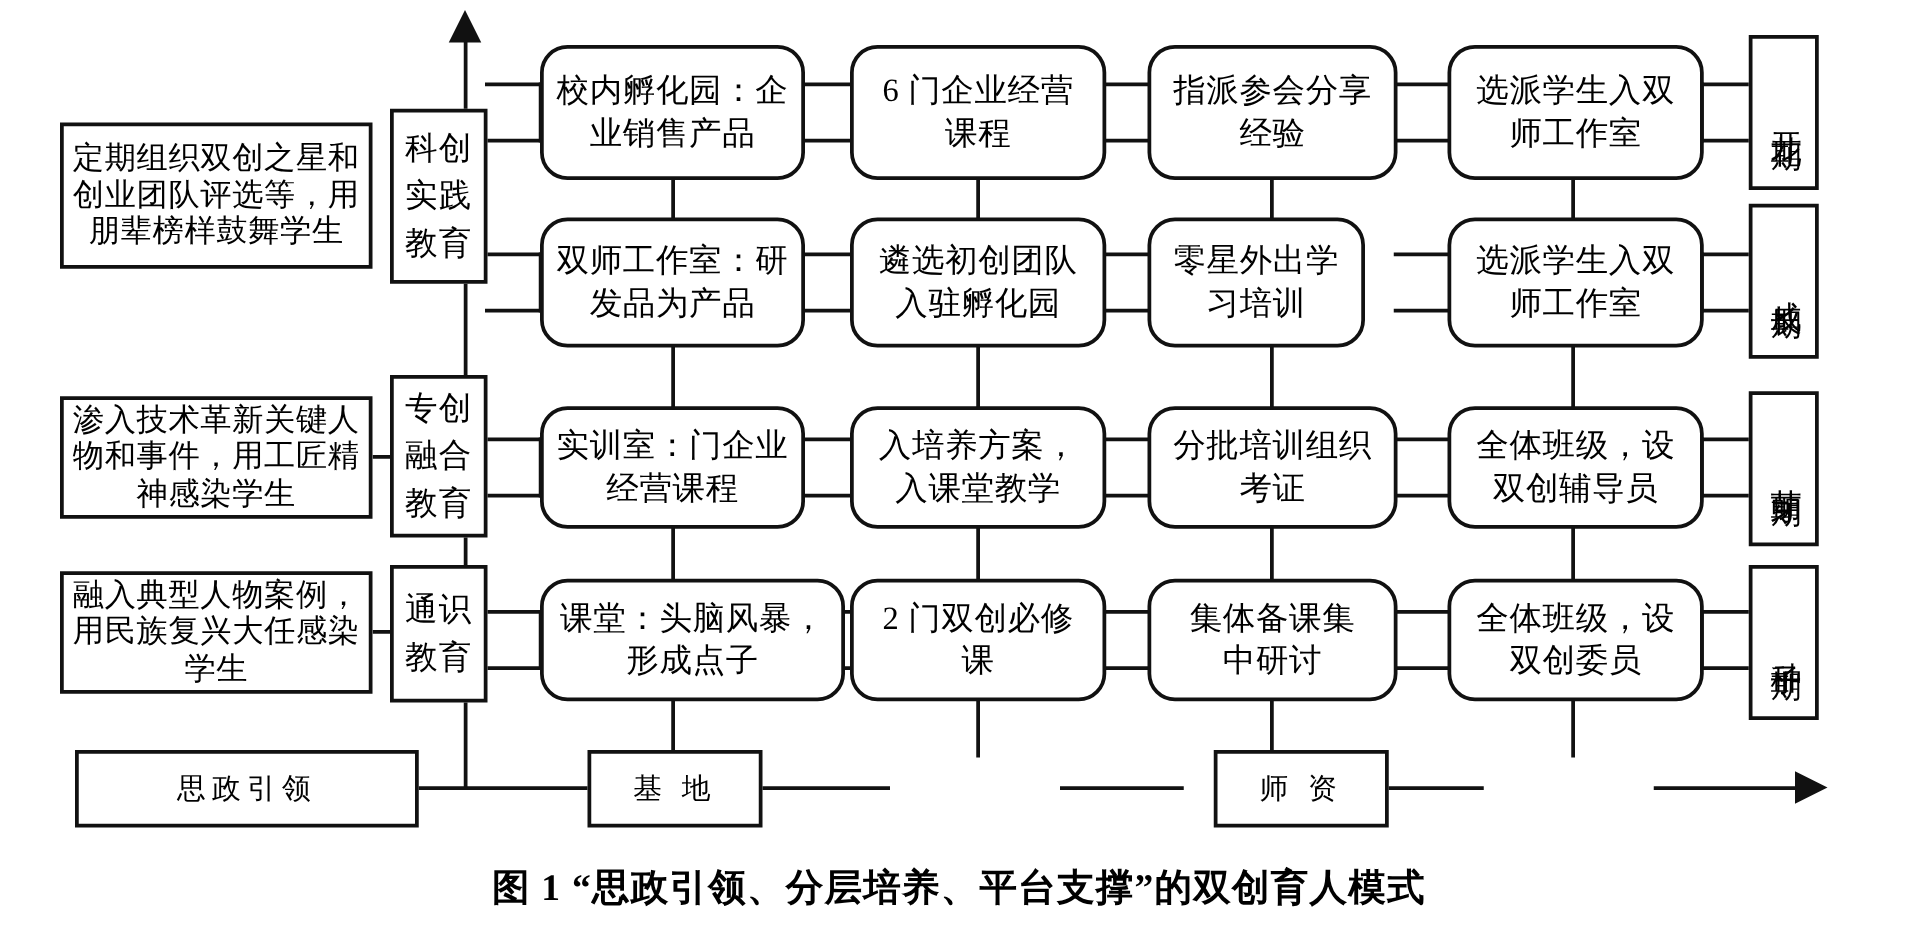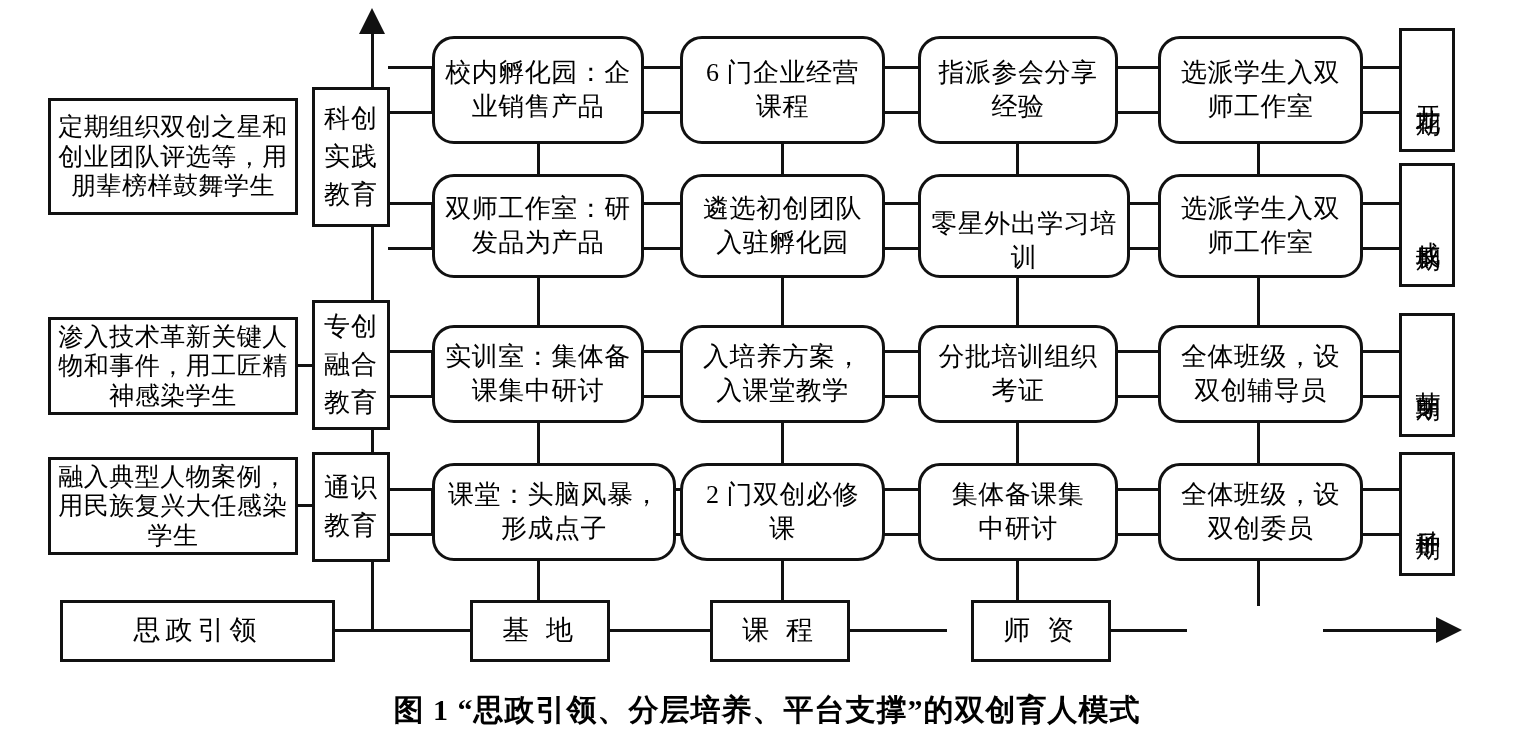--- a/index.html
+++ b/index.html
@@ -40,21 +40,21 @@
     text-align:center;
     line-height:1.3;
     z-index:6;
   }
 
   
   .t-note{font-size:25px;letter-spacing:0.5px;}
   .t-layer{font-size:26px;letter-spacing:1px;line-height:1.45;}
   .t-cell{font-size:26px;letter-spacing:0.5px;}
   .t-stage{font-size:25px;letter-spacing:1px;}
-  .t-base{font-size:27px;letter-spacing:5px;}
+  .t-base{font-size:23px;letter-spacing:5px;}
 
   
   .vert{
     writing-mode:vertical-rl;
     text-orientation:upright;
     line-height:1.15;
     letter-spacing:3px;
   }
 
   
@@ -147,50 +147,50 @@
   <div class="abs rect t-stage" style="left:1399px;top:28px;width:56px;height:124px;">
     <span class="vert">开花期</span>
   </div>
 
   <div class="abs rbox t-cell" style="left:432px;top:174px;width:212px;height:104px;padding:4px 10px;">
     <span>双师工作室：研发品为产品</span>
   </div>
   <div class="abs rbox t-cell" style="left:680px;top:174px;width:205px;height:104px;padding:4px 10px;">
     <span>遴选初创团队入驻孵化园</span>
   </div>
-  <div class="abs rbox t-cell" style="left:918px;top:174px;width:212px;height:104px;padding:0 10px;align-items:flex-end;">
+  <div class="abs rbox t-cell" style="left:918px;top:174px;width:174px;height:104px;padding:20px 10px;">
     <span>零星外出学习培训</span>
   </div>
   <div class="abs rbox t-cell" style="left:1158px;top:174px;width:205px;height:104px;padding:4px 10px;">
     <span>选派学生入双师工作室</span>
   </div>
   <div class="abs rect t-stage" style="left:1399px;top:163px;width:56px;height:124px;">
     <span class="vert">成长期</span>
   </div>
 
   <div class="abs rbox t-cell" style="left:432px;top:325px;width:212px;height:98px;padding:4px 10px;">
-    <span>实训室：集体备课集中研讨</span>
+    <span>实训室：门企业经营课程</span>
   </div>
   <div class="abs rbox t-cell" style="left:680px;top:325px;width:205px;height:98px;padding:4px 10px;">
     <span>入培养方案，入课堂教学</span>
   </div>
   <div class="abs rbox t-cell" style="left:918px;top:325px;width:200px;height:98px;padding:4px 10px;">
     <span>分批培训组织考证</span>
   </div>
   <div class="abs rbox t-cell" style="left:1158px;top:325px;width:205px;height:98px;padding:4px 10px;">
     <span>全体班级，设双创辅导员</span>
   </div>
   <div class="abs rect t-stage" style="left:1399px;top:313px;width:56px;height:124px;">
     <span class="vert">萌芽期</span>
   </div>
 
   <div class="abs rbox t-cell" style="left:432px;top:463px;width:244px;height:98px;padding:4px 10px;">
     <span>课堂：头脑风暴，形成点子</span>
   </div>
-  <div class="abs rbox t-cell" style="left:680px;top:463px;width:205px;height:98px;padding:4px 10px;border-radius:27px;">
+  <div class="abs rbox t-cell" style="left:680px;top:463px;width:205px;height:98px;padding:4px 10px;">
     <span>2 门双创必修课</span>
   </div>
   <div class="abs rbox t-cell" style="left:918px;top:463px;width:200px;height:98px;padding:4px 20px;justify-content:center;">
     <span>集体备课集中研讨</span>
   </div>
   <div class="abs rbox t-cell" style="left:1158px;top:463px;width:205px;height:98px;padding:4px 10px;">
     <span>全体班级，设双创委员</span>
   </div>
   <div class="abs rect t-stage" style="left:1399px;top:452px;width:56px;height:124px;">
     <span class="vert">种子期</span>
@@ -307,23 +307,20 @@
   <div class="vline" style="left:1257px;top:275px;height:53px;"></div>
   <div class="vline" style="left:1257px;top:420px;height:46px;"></div>
   <div class="vline" style="left:1257px;top:558px;height:48px;"></div>
 
   <div class="abs rect t-base" style="left:60px;top:600px;width:275px;height:62px;">
     <span>思政引领</span>
   </div>
 
   <div class="abs rect t-base" style="left:470px;top:600px;width:140px;height:62px;">
     <span>基 地</span>
-  </div>
-  <div class="abs rect t-base" style="left:710px;top:600px;width:140px;height:62px;">
-    <span>课 程</span>
   </div>
   <div class="abs rect t-base" style="left:945px;top:600px;width:140px;height:62px;margin-left:26px;">
     <span>师 资</span>
   </div>
 
   <div class="hline" style="left:333px;top:629px;width:139px;"></div>
   <div class="hline" style="left:608px;top:629px;width:104px;"></div>
   <div class="hline" style="left:848px;top:629px;width:99px;"></div>
   <div class="hline" style="left:1083px;top:629px;width:104px;"></div>
   <div class="hline" style="left:1323px;top:629px;width:115px;"></div>

